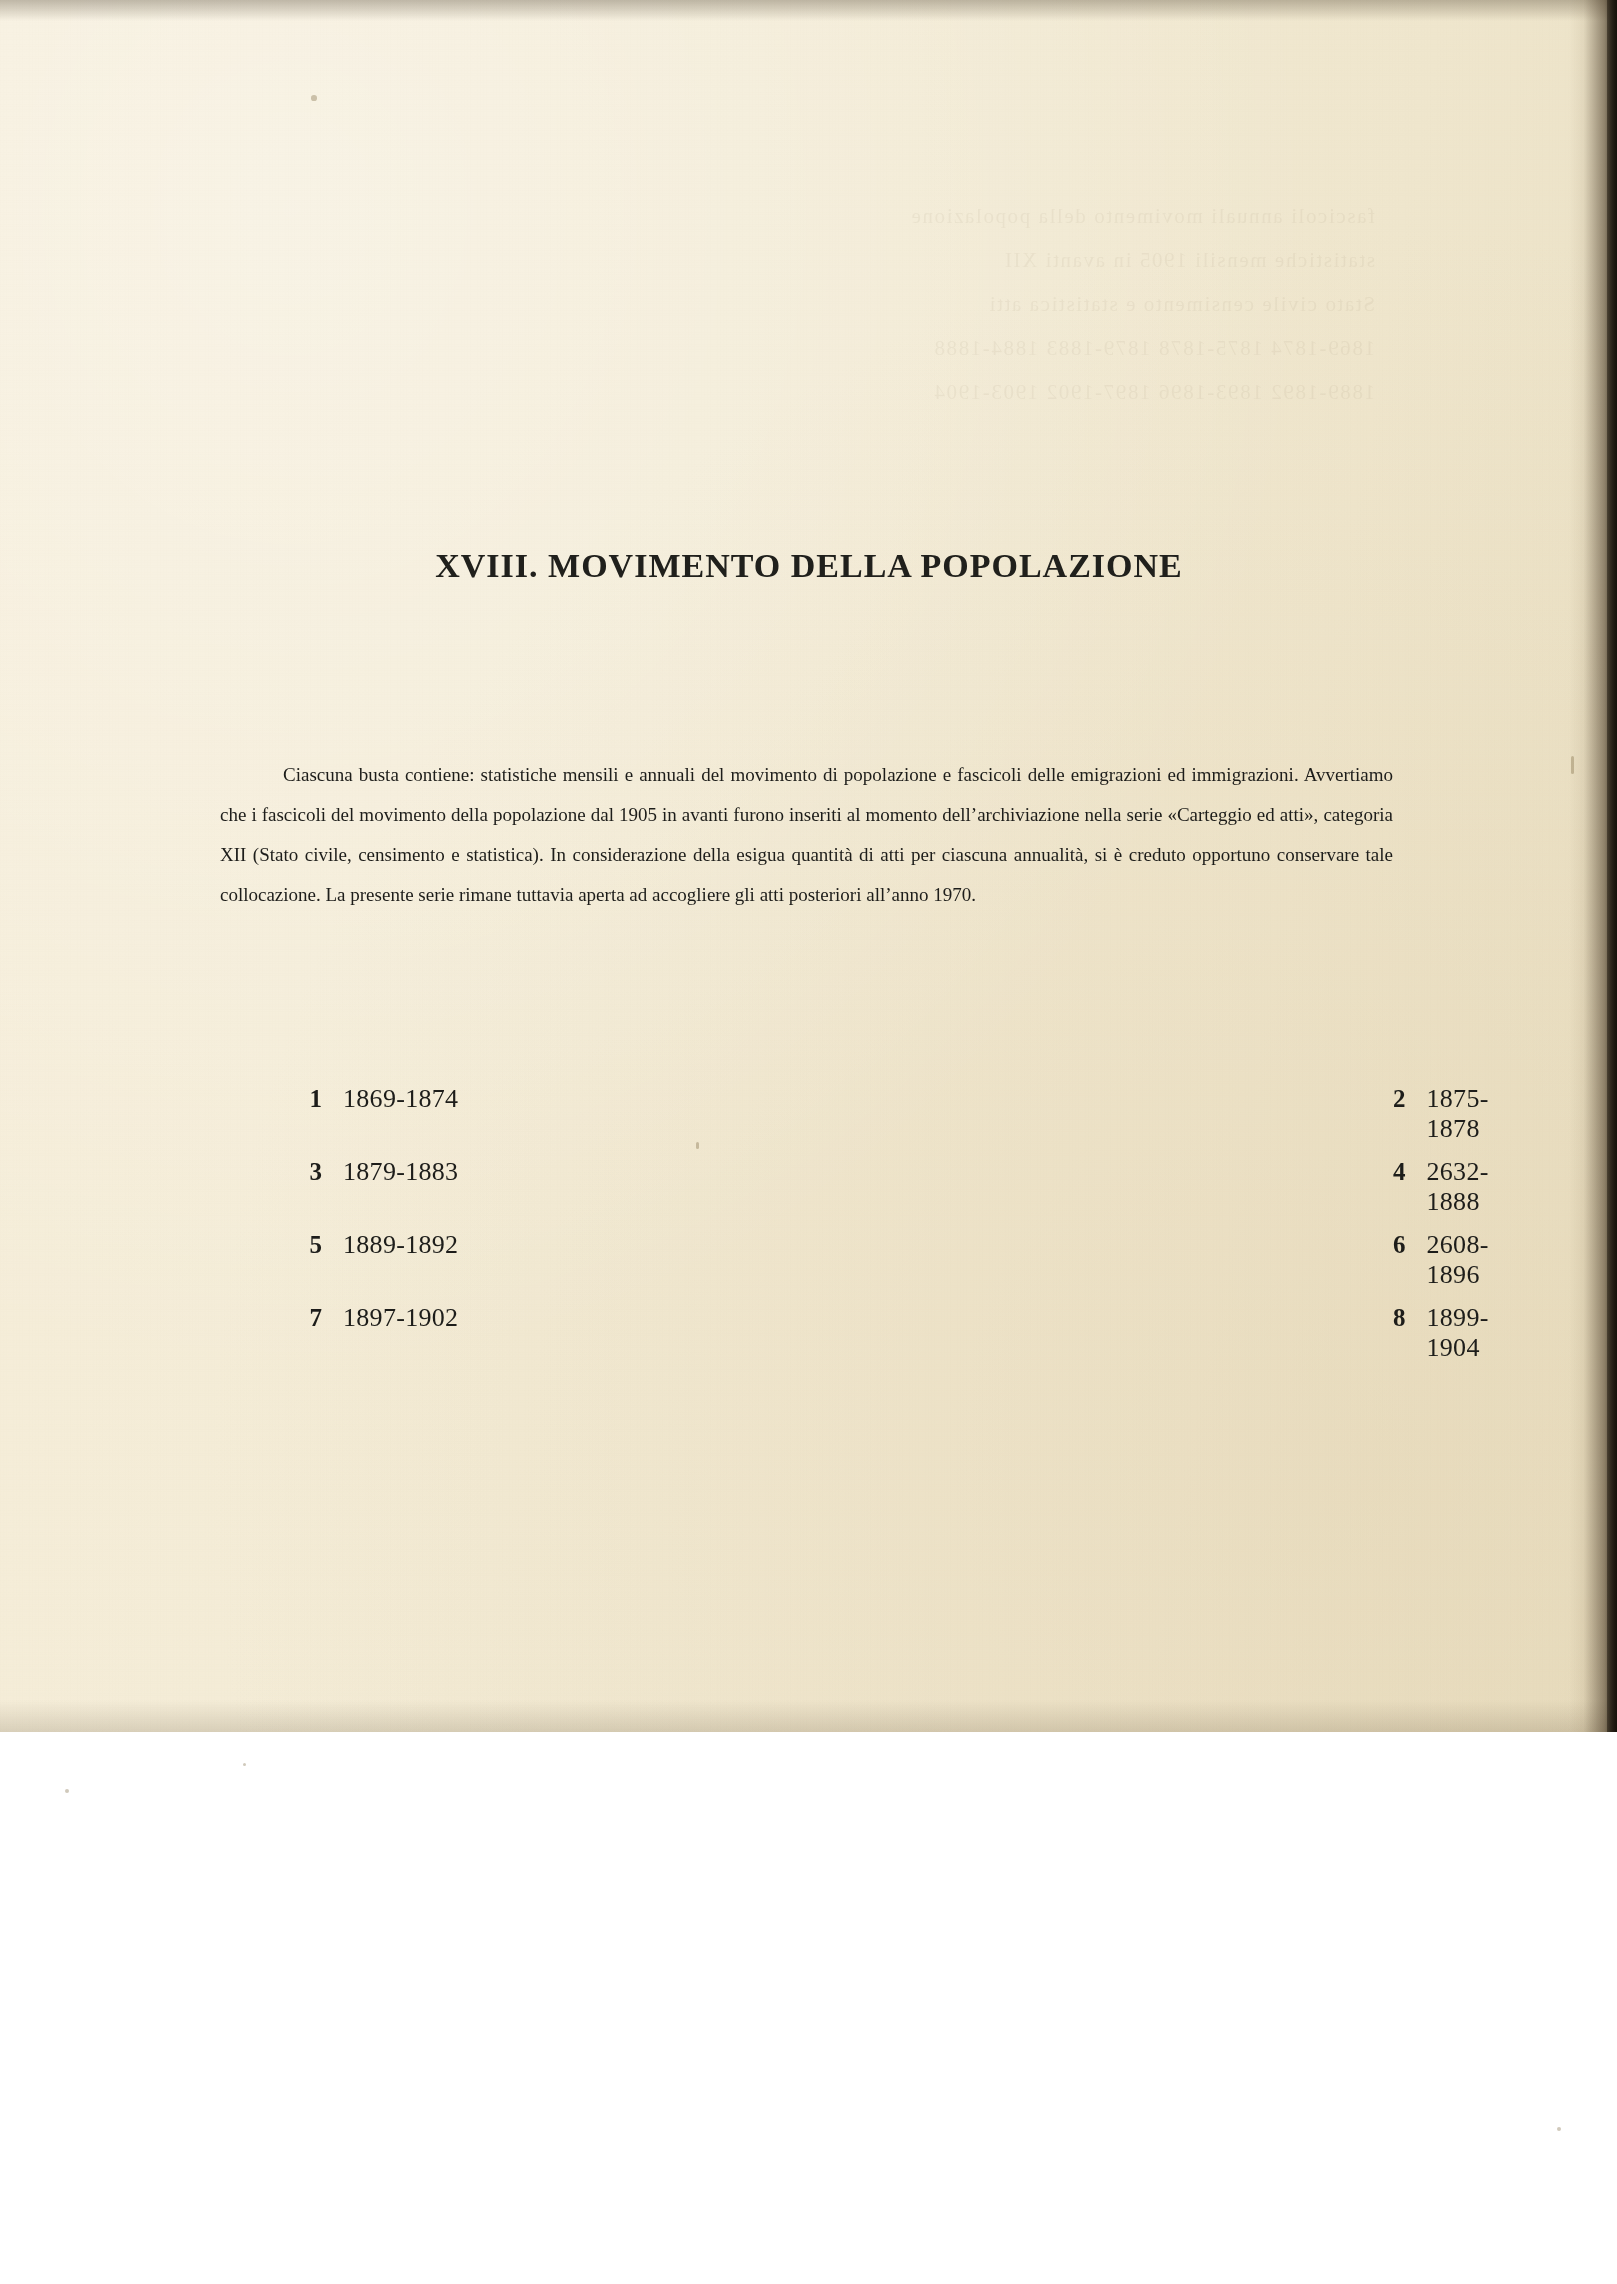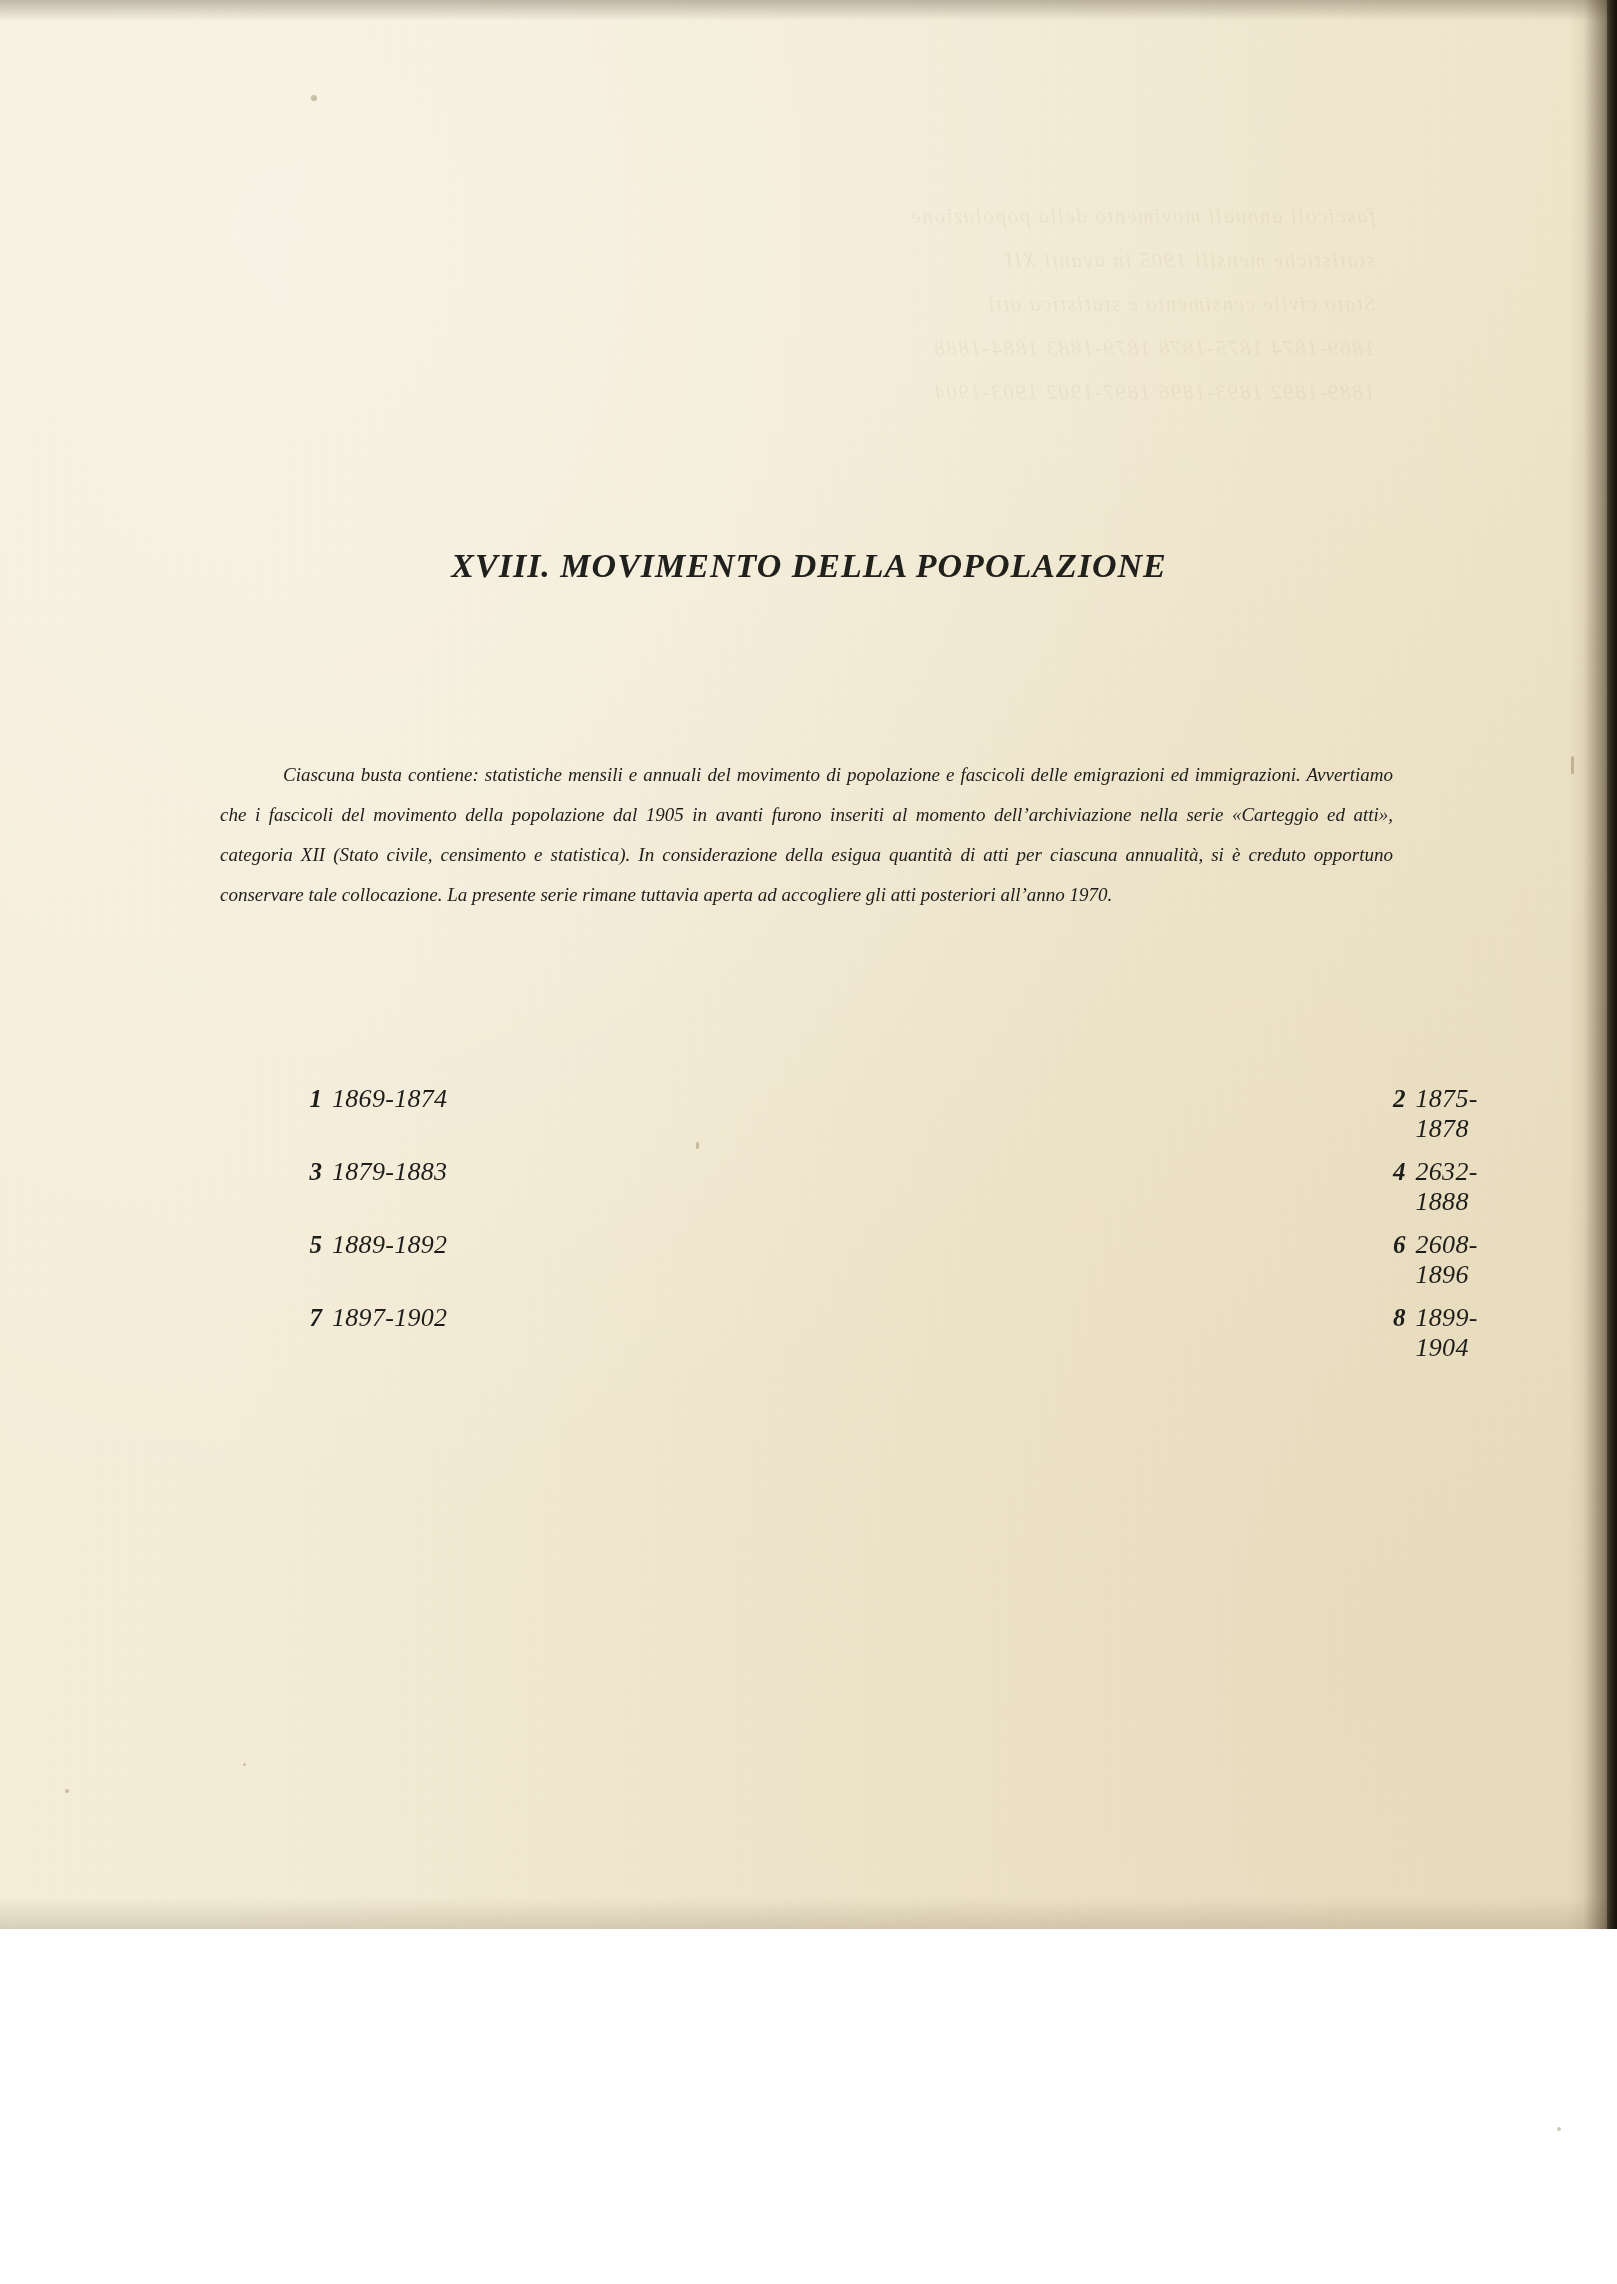--- a/index.html
+++ b/index.html
@@ -10,28 +10,27 @@
     width: 1618px;
     height: 2284px;
     background: #ffffff;
     font-family: "Liberation Serif", serif;
     overflow: hidden;
   }
 
   .page {
     position: relative;
     width: 1618px;
-    height: 1929px;
+    height: 1732px;
     background: #f4ecd6;
     background-image:
       radial-gradient(ellipse at 18% 12%, rgba(255,255,255,0.35) 0%, rgba(255,255,255,0) 55%),
       radial-gradient(ellipse at 85% 85%, rgba(226,210,176,0.45) 0%, rgba(226,210,176,0) 60%),
       linear-gradient(100deg, #f6eeda 0%, #f3ebd5 40%, #efe6cd 75%, #e9dfc2 100%);
     box-sizing: border-box;
-    font-style: italic;
   }
 
   
   .grain {
     position: absolute;
     inset: 0;
     pointer-events: none;
     opacity: 0.25;
     background-image:
       repeating-linear-gradient(0deg, rgba(190,175,140,0.06) 0px, rgba(190,175,140,0.06) 0.8px, rgba(255,255,255,0) 0.8px, rgba(255,255,255,0) 2.4px),
@@ -150,21 +149,21 @@
     font-weight: bold;
     font-size: 25px;
     color: #1d1d1a;
     width: 37px;
     text-align: right;
     font-family: "Liberation Serif", serif;
   }
   .entry-label {
     font-size: 26px;
     color: #1d1d1a;
-    margin-left: 10px;
+    margin-left: 21px;
     letter-spacing: 0.3px;
     font-family: "Liberation Serif", serif;
   }
 
   
   .speck {
     position: absolute;
     background: rgba(120,100,60,0.35);
     border-radius: 50%;
     pointer-events: none;

